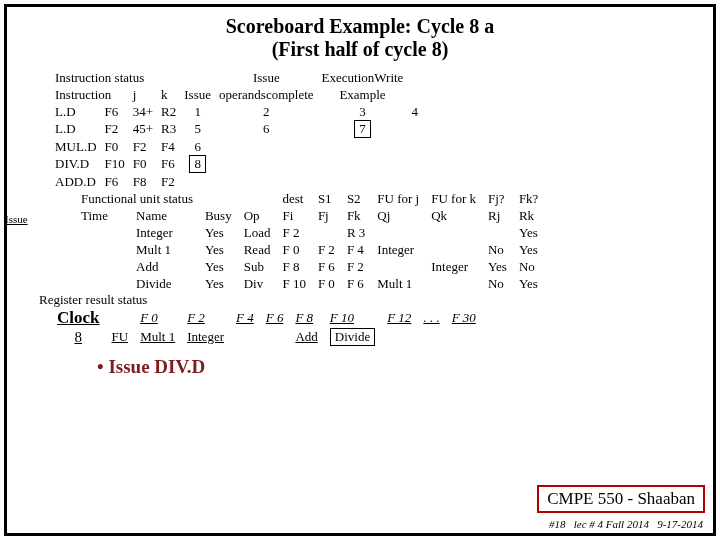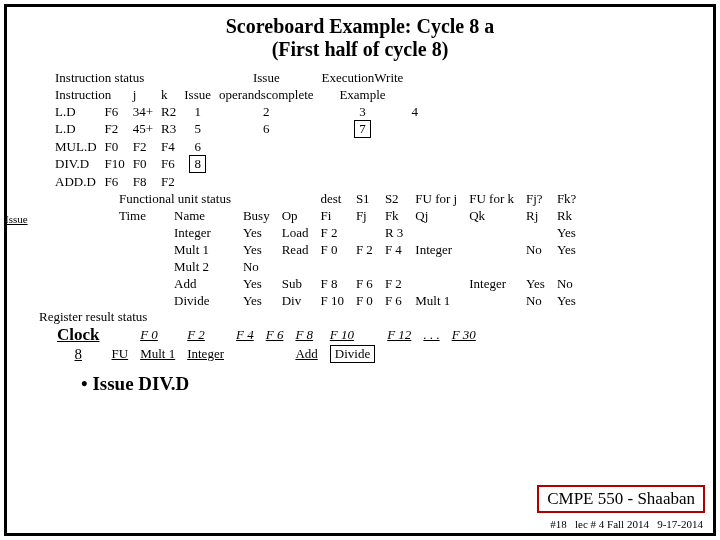--- a/index.html
+++ b/index.html
@@ -34,46 +34,47 @@
   }
   .content {
     font-size: 13px;
     position: relative;
   }
   table { border-collapse: collapse; }
   td, th { padding: 0 4px; text-align: left; font-weight: normal; font-size: 13px; height: 17px; vertical-align: middle; white-space: nowrap; }
   .u { }
   .boxed { border: 1.5px solid black; padding: 0 4px; display: inline-block; min-width: 16px; text-align: center; }
   .instr-table { margin-left: 30px; }
-  .fu-table { margin-left: 92px; }
+  .fu-table { margin-left: 54px; }
   .reg-table { margin-left: 30px; text-decoration: underline; }
   .fu-table td { padding: 0 6px; }
   .reg-table td, .reg-table th { padding: 0 6px; }
   .clock-label { font-size: 17px; font-weight: bold; }
   .issue-note {
     font-size: 19px;
     font-weight: bold;
-    color: #000000;
-    margin-left: 60px;
+    color: #7f1d1d;
+    margin-left: 76px;
     margin-top: 10px;
   }
   .source {
     position: absolute;
     right: 8px;
     bottom: 20px;
     border: 2px solid #b00000;
     background: white;
     padding: 2px 8px;
     font-size: 17px;
   }
   .footer {
     position: absolute;
     right: 10px;
     bottom: 3px;
     font-size: 11px;
+    font-style: italic;
   }
   .center { text-align: center; }
   .num { text-align: center; }
 </style>
 </head>
 <body>
 
 <div class="outer">
   <div class="title">
     <span>Scoreboard Example:  Cycle 8 a</span><br>
@@ -207,33 +208,20 @@
             <td>F 0</td>
             <td>F 2</td>
             <td>F 4</td>
             <td>Integer</td>
             <td></td>
             <td>No</td>
             <td>Yes</td>
           </tr>
           <tr>
             <td></td>
-            <td>Mult 2</td>
-            <td>No</td>
-            <td></td>
-            <td></td>
-            <td></td>
-            <td></td>
-            <td></td>
-            <td></td>
-            <td></td>
-            <td></td>
-          </tr>
-          <tr>
-            <td></td>
             <td>Add</td>
             <td>Yes</td>
             <td>Sub</td>
             <td>F 8</td>
             <td>F 6</td>
             <td>F 2</td>
             <td></td>
             <td>Integer</td>
             <td>Yes</td>
             <td>No</td>

